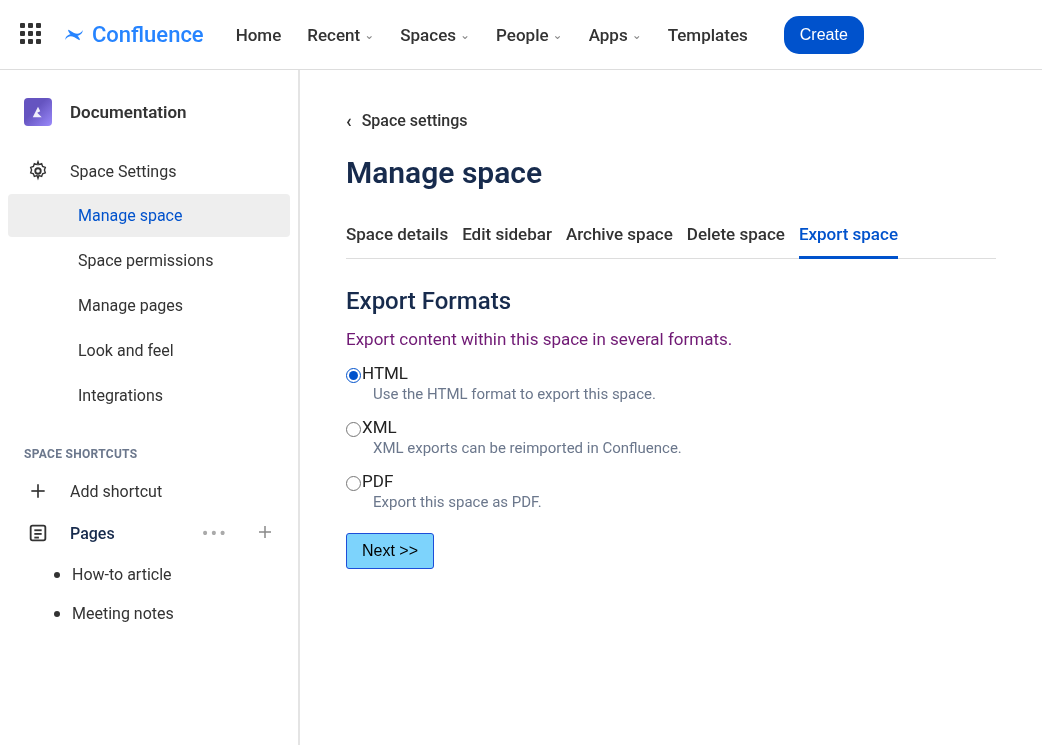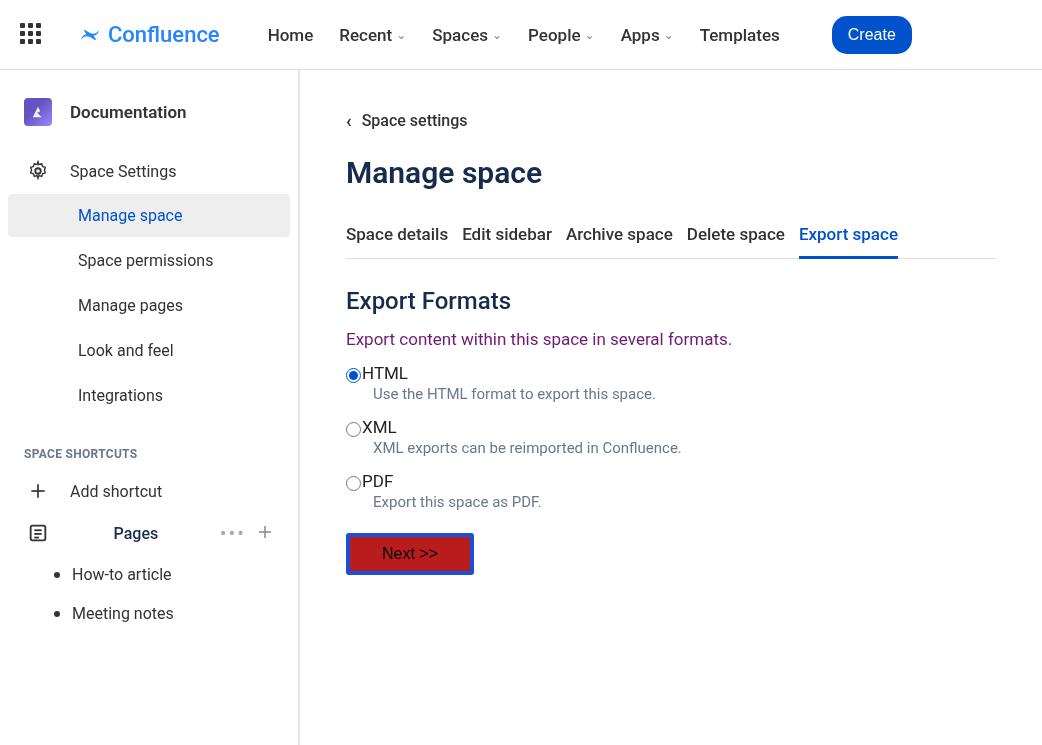--- a/index.html
+++ b/index.html
@@ -9,21 +9,21 @@
     background: #fff;
     font-size: 14px;
   }
   
   .topnav {
     display: flex;
     align-items: center;
     height: 70px;
     border-bottom: 1px solid #ddd;
     padding: 0 20px;
-    gap: 24px;
+    gap: 8px;
   }
   .app-switcher {
     width: 24px; height: 24px;
     display: grid;
     grid-template-columns: repeat(3, 5px);
     grid-template-rows: repeat(3, 5px);
     gap: 3px;
     margin-right: 10px;
     cursor: pointer;
   }
@@ -102,21 +102,21 @@
   .sb-heading {
     padding: 28px 24px 10px 24px;
     font-size: 12px;
     font-weight: 700;
     color: #6B778C;
     letter-spacing: .3px;
   }
   .pages-row {
     display:flex; align-items:center;
     padding: 10px 24px;
-    text-align: center;
+    gap: 18px;
   }
   .pages-label { font-weight:500; font-size:16px; flex:1; }
   .dots { color:#aaa; font-size:20px; letter-spacing:2px; margin-right:10px; cursor:pointer;}
   .plus-icon { color:#888; cursor:pointer; }
   .page-item {
     padding: 10px 24px 10px 54px;
     font-size: 16px;
     display:flex; align-items:center; gap:12px;
     color:#333;
     cursor:pointer;
@@ -150,24 +150,24 @@
     margin-bottom: -1.5px;
   }
   h2.section-title { font-size: 24px; font-weight: 500; margin-bottom: 14px; }
   .section-desc { font-size: 17px; color:#701a75; margin-bottom: 14px;}
   .radio-row { display:flex; align-items:flex-start; gap:1px; margin-bottom:2px;}
   .radio-row input { margin-top:5px; accent-color:#0052CC; width:15px;height:15px; cursor:pointer;}
   .radio-label { font-size:17px; color:#222;}
   .radio-desc { font-size:15px; color:#6B778C; margin: 2px 0 14px 27px;}
   .next-btn {
     margin-top: 8px;
-    background:#b91c1c;
-    border:4px solid #1d4ed8;
+    background:#7dd3fc;
+    border:1px solid #1d4ed8;
     border-radius:3px;
-    padding: 8px 32px;
+    padding: 8px 15px;
     font-size:16px;
     cursor:pointer;
   }
 </style>
 </head>
 <body>
 
 <div class="topnav">
   <div class="app-switcher">
     <span></span>

